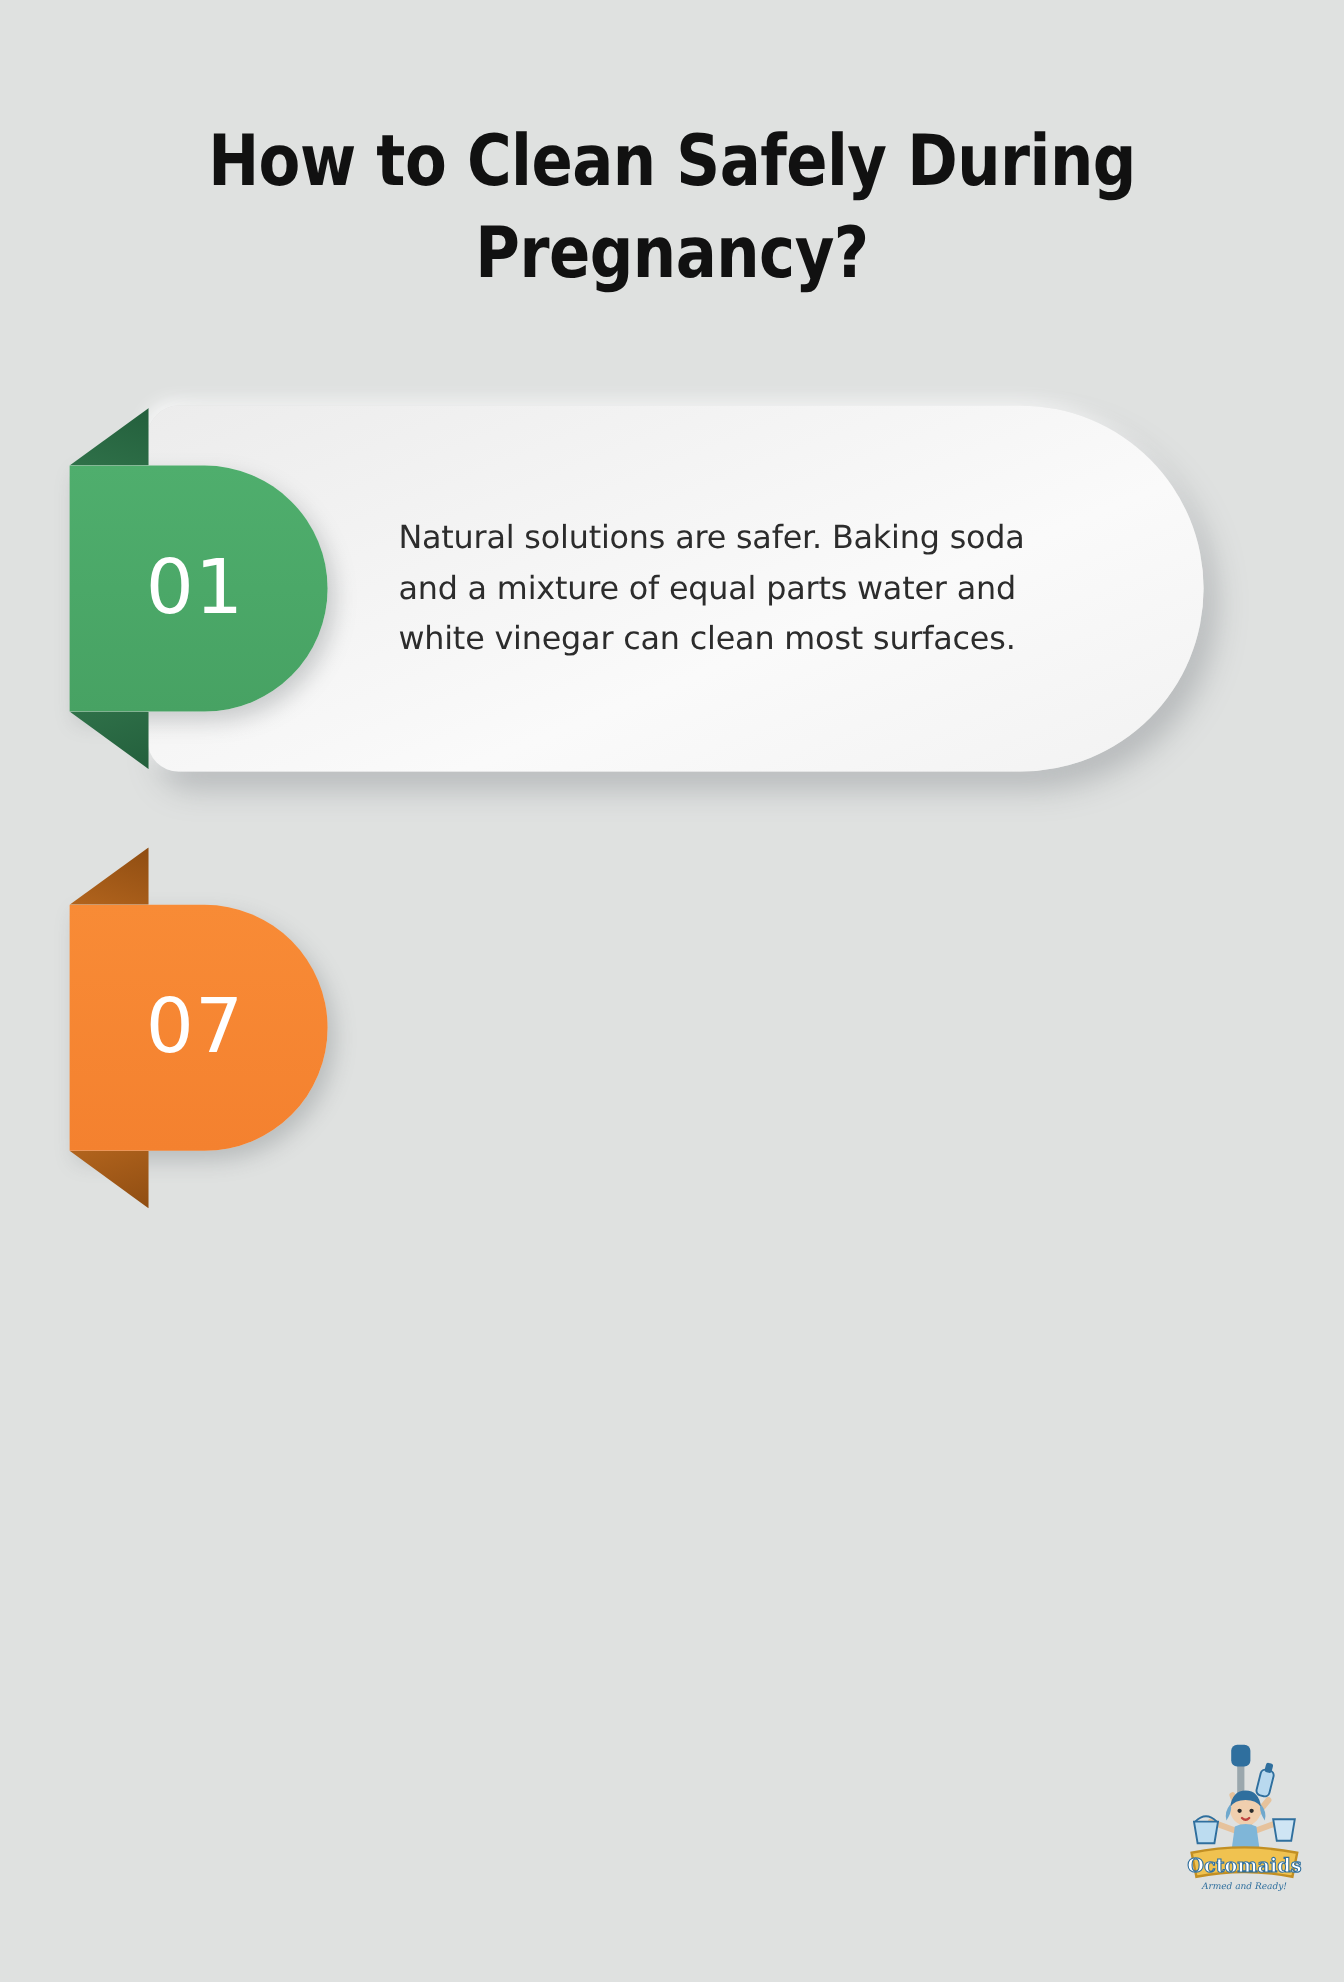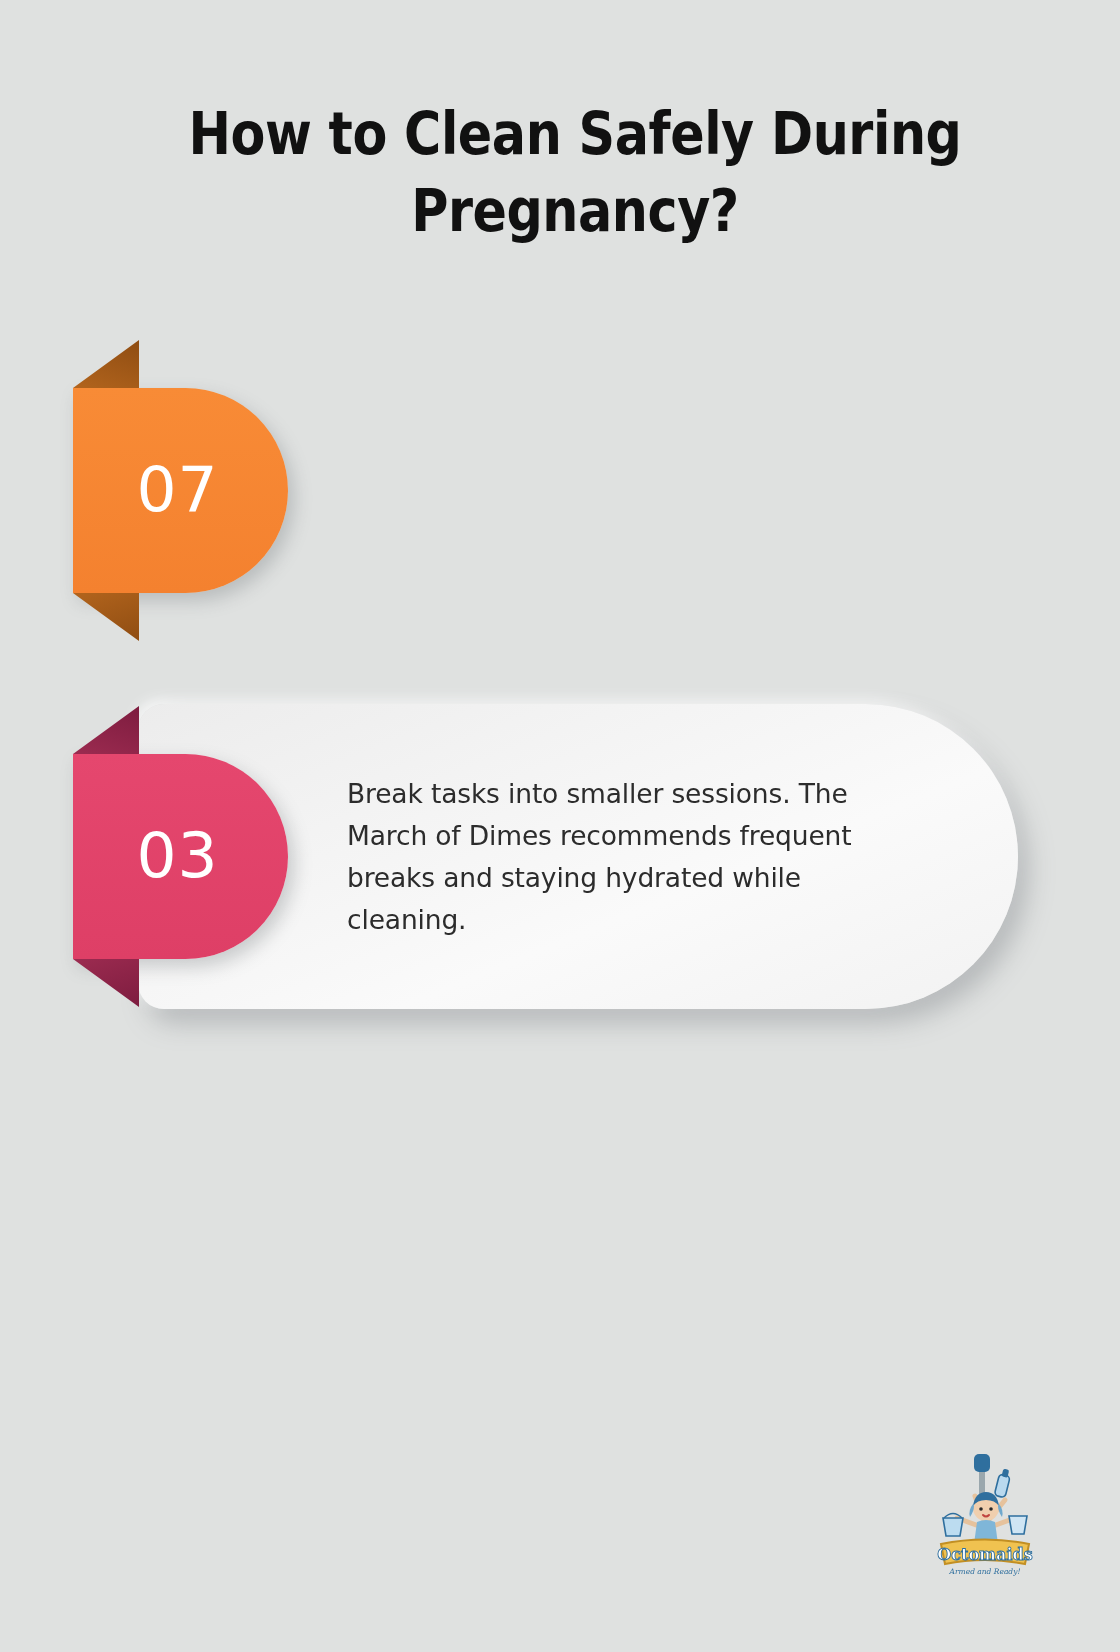--- a/index.html
+++ b/index.html
@@ -13,21 +13,20 @@
     font-family: "Liberation Sans", sans-serif;
     overflow: hidden;
     position: relative;
   }
 
   .poster {
     position: relative;
     width: 952px;
     height: 1652px;
     box-sizing: border-box;
-    margin-left: 15px;
   }
 
   
   .title-wrap {
     position: absolute;
     top: 96px;
     left: 110px;
     width: 900px;
     text-align: center;
   }
@@ -145,61 +144,61 @@
   .s2 .fold.top    { background: linear-gradient(200deg, #8f4d12 0%, #b2641d 100%); }
   .s2 .fold.bottom { background: linear-gradient(340deg, #8f4d12 0%, #b2641d 100%); }
 
   .s3 .badge { background: linear-gradient(180deg, #e5476e 0%, #de3f66 100%); }
   .s3 .fold.top    { background: linear-gradient(200deg, #7d1c3f 0%, #9c2b50 100%); }
   .s3 .fold.bottom { background: linear-gradient(340deg, #7d1c3f 0%, #9c2b50 100%); }
 
   
   .logo {
     position: absolute;
-    left: 920px;
+    left: 987px;
     top: 1452px;
     width: 100px;
     height: 130px;
   }
   .logo svg { display: block; }
 </style>
 </head>
 <body>
 
 <div class="poster">
 
   <div class="title-wrap">
     <h1 class="title">How to Clean Safely During Pregnancy?</h1>
   </div>
 
   <div class="steps">
 
+    <div class="step s1">
+      <div class="card">
+        <div class="card-text">Natural solutions are safer. Baking soda and a mixture of equal parts water and white vinegar can clean most surfaces.</div>
+      </div>
+      <div class="badge-wrap">
+        <div class="fold top"></div>
+        <div class="fold bottom"></div>
+        <div class="badge">
+          <span class="badge-num">01</span>
+        </div>
+      </div>
+    </div>
 
     <div class="step s2">
       <div class="badge-wrap">
         <div class="fold top"></div>
         <div class="fold bottom"></div>
         <div class="badge">
           <span class="badge-num">07</span>
         </div>
       </div>
     </div>
 
-    <div class="step s3">
-      <div class="card">
-        <div class="card-text">Break tasks into smaller sessions. The March of Dimes recommends frequent breaks and staying hydrated while cleaning.</div>
-      </div>
-      <div class="badge-wrap">
-        <div class="fold top"></div>
-        <div class="fold bottom"></div>
-        <div class="badge">
-          <span class="badge-num">03</span>
-        </div>
-      </div>
-    </div>
 
   </div>
 
   <div class="logo">
     <svg width="100" height="130" viewBox="0 0 100 130" xmlns="http://www.w3.org/2000/svg">
 
       <rect x="44" y="14" width="6" height="30" rx="2" fill="#9aa7ad"></rect>
       <rect x="39" y="2" width="16" height="18" rx="5" fill="#2f6f9e"></rect>
 
       <g transform="translate(66,16) rotate(14)">

